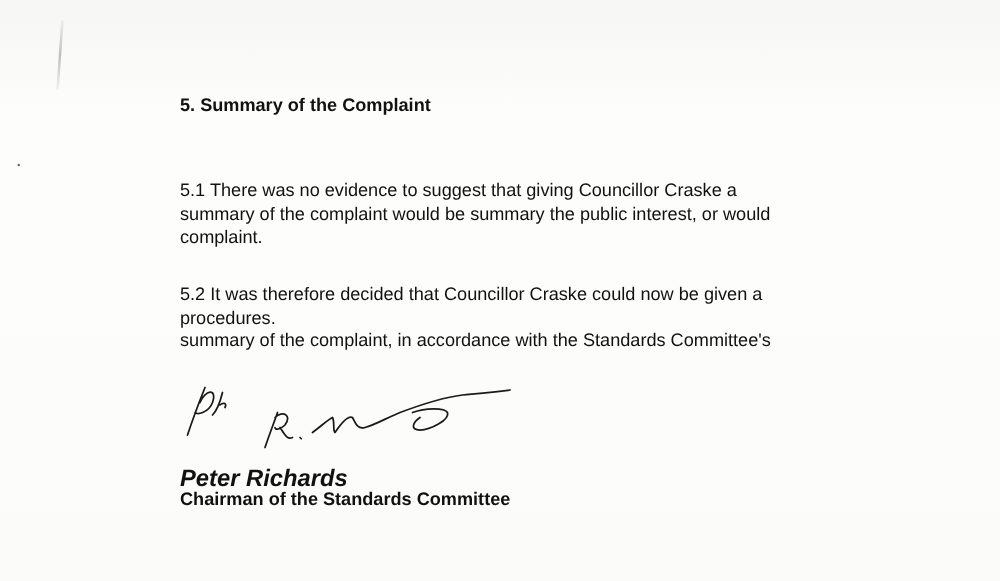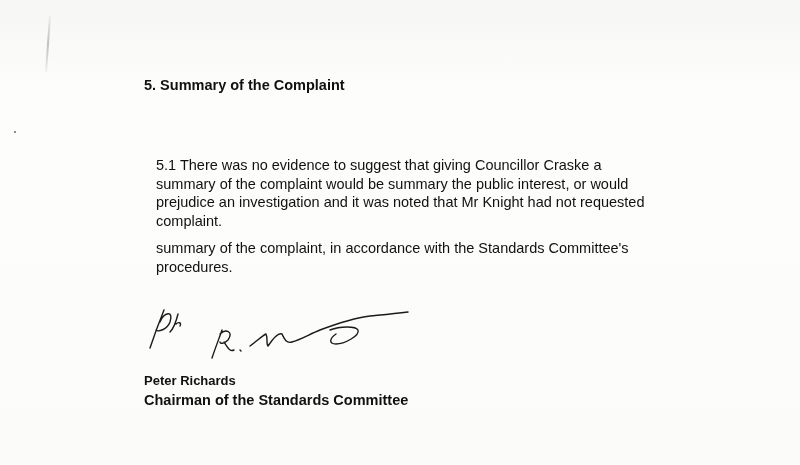--- a/index.html
+++ b/index.html
@@ -22,55 +22,55 @@
     .dot {
       position: absolute; left: 14px; top: 131px; width: 2px; height: 2px;
       background: #666; border-radius: 1px;
     }
     .heading {
       position: absolute; left: 144px; top: 77px;
       font-size: 14.5px; font-weight: bold; margin: 0;
     }
     .para {
       position: absolute; left: 144px;
-      font-size: 14.5px; line-height: 18.5px; margin: 12px; width: 600px;
+      font-size: 14.5px; line-height: 18.5px; margin: 0; width: 600px;
     }
     .p1 { top: 144px; }
     .p2 { top: 227px; }
     .sig {
       position: absolute; left: 140px; top: 300px; width: 280px; height: 70px;
     }
     .name {
       position: absolute; left: 144px; top: 373px;
-      font-size: 13px; font-weight: bold; margin: 0;
+      font-size: 19px; font-weight: bold; margin: 0; font-style: italic;
     }
     .title {
       position: absolute; left: 144px; top: 392px;
       font-size: 14.5px; font-weight: bold; margin: 0; text-align: center;
     }
   </style>
 </head>
 <body>
 
 <div class="page">
   <div class="fold-mark"></div>
   <div class="dot"></div>
 
   <h2 class="heading">5. Summary of the Complaint</h2>
 
   <div class="para p1">
     <div>5.1 There was no evidence to suggest that giving Councillor Craske a</div>
     <div>summary of the complaint would be summary the public interest, or would</div>
-    <div>prejudice an investigation and it was noted that Mr Knight had not requested</div>
     <div>complaint.</div>
   </div>
 
   <div class="para p2">
+    <div>5.2 It was therefore decided that Councillor Craske could now be given a</div>
+    <div>procedures.</div>
     <div>summary of the complaint, in accordance with the Standards Committee's</div>
-    <div>procedures.</div>
   </div>
 
   <svg class="sig" viewBox="0 0 280 70" fill="none" stroke="#1a1a1a" stroke-width="1.4" stroke-linecap="round" stroke-linejoin="round">
 
     <path d="M10 48 C14 36, 20 20, 24 10 M20 22 C24 12, 34 10, 30 22 C27 30, 18 32, 16 30"></path>
 
     <path d="M30 32 C34 28, 36 22, 38 14 M36 24 C38 22, 42 22, 40 26"></path>
 
     <path d="M72 58 C76 46, 80 36, 82 30 M80 34 C86 28, 94 32, 88 40 C84 44, 80 44, 80 42 M84 42 C88 48, 90 52, 94 50"></path>
     <path d="M100 50 L101 51"></path>

